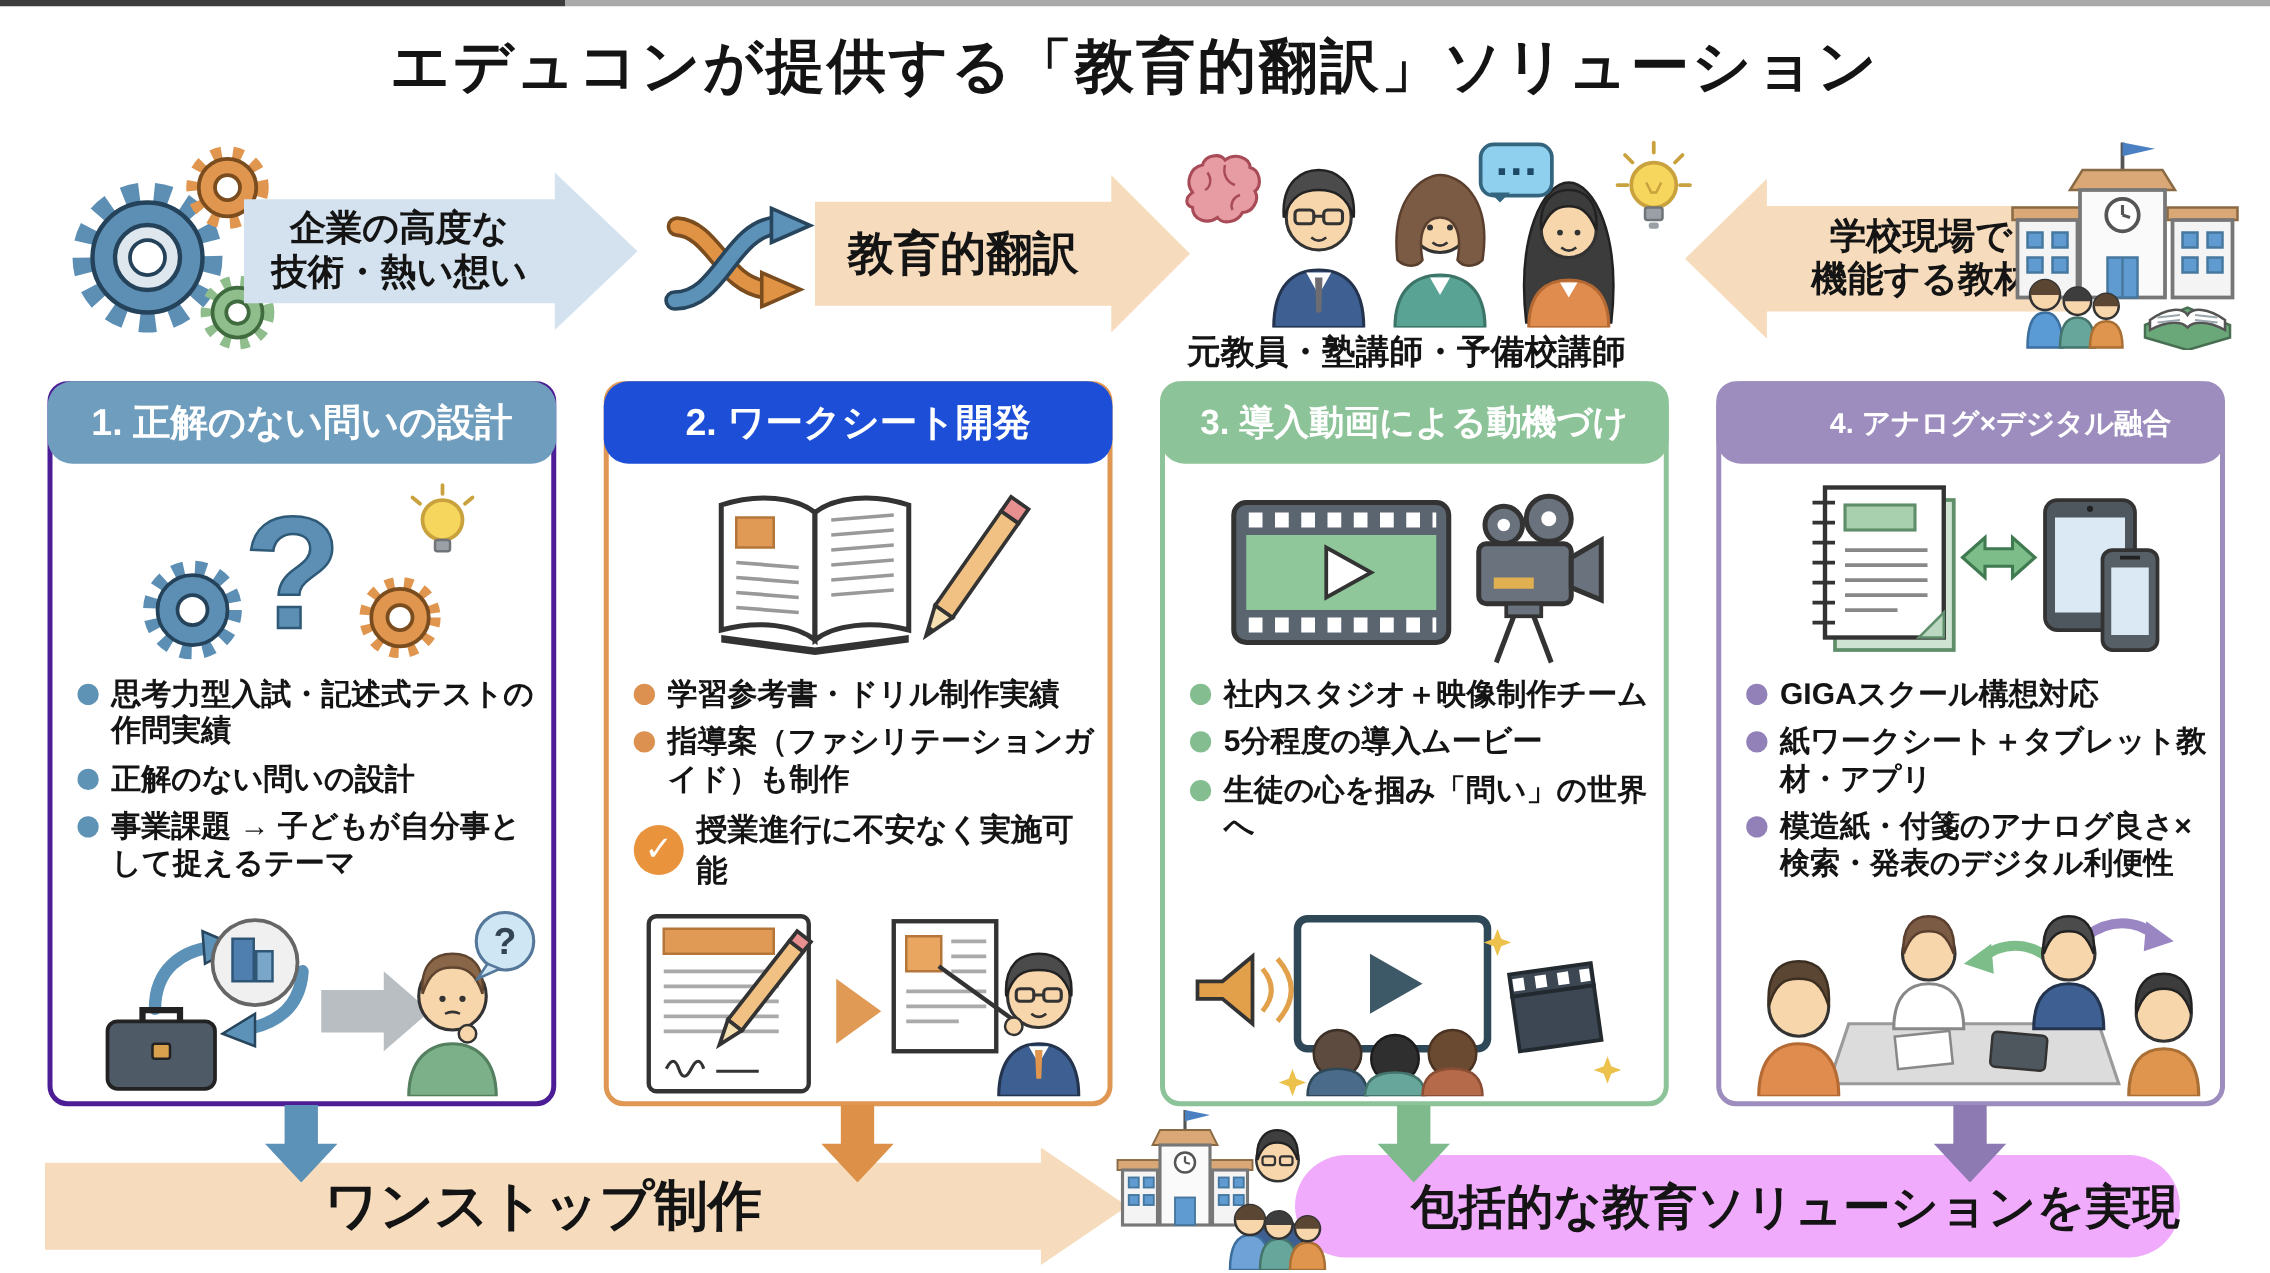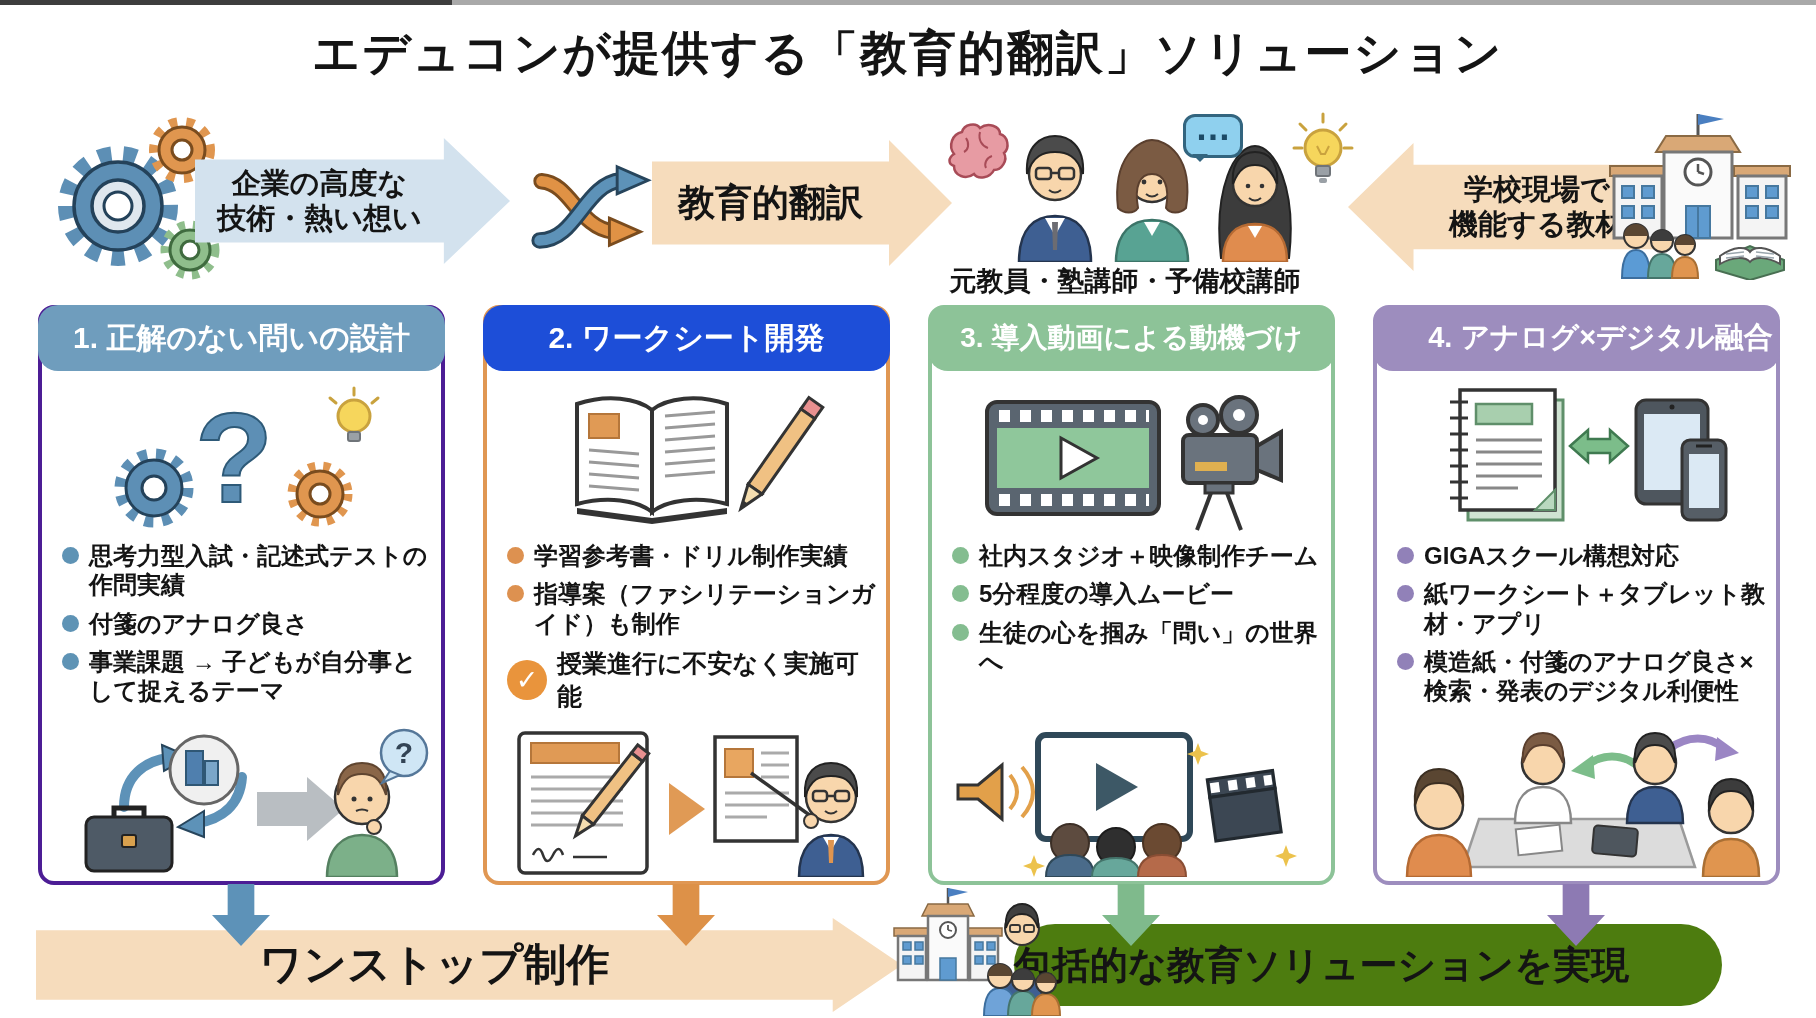--- a/index.html
+++ b/index.html
@@ -36,21 +36,21 @@
   .col1 { left:38px;   border:4px solid #4c1d95; }
   .col2 { left:483px;  border:4px solid #e09753; }
   .col3 { left:928px;  border:4px solid #8dc398; }
   .col4 { left:1373px; border:4px solid #9d8dbe; }
   .colhead { position:absolute; top:-4px; left:-4px; right:-4px; height:66px; border-radius:20px;
              display:flex; align-items:center; justify-content:center; color:#fff; font-weight:800;
              font-size:30px; }
   .col1 .colhead { background:#6f9dbd; }
   .col2 .colhead { background:#1d4ed8; }
   .col3 .colhead { background:#8dc398; font-size:28px; }
-  .col4 .colhead { background:#9d8dbe; font-size:29px;padding-left:48px; }
+  .col4 .colhead { background:#9d8dbe; font-size:23px;padding-left:48px; }
   .iconzone { position:absolute; top:70px; left:0; right:0; height:158px;
               display:flex; align-items:center; justify-content:center; }
   .bullets { position:absolute; top:232px; left:20px; right:8px; }
   .bullet { display:flex; gap:10px; margin-bottom:9px; }
   .dot { width:17px; height:17px; border-radius:50%; flex:none; margin-top:6px; }
   .d1 { background:#5e93b5; } .d2 { background:#dd9150; }
   .d3 { background:#84bd90; } .d4 { background:#9181b8; }
   .bt { font-weight:800; font-size:24px; line-height:1.22; }
   .checkrow { display:flex; align-items:center; gap:10px; margin-top:2px; }
   .checkcirc { width:40px; height:40px; border-radius:50%; background:#e9943c; color:#fff;
@@ -64,22 +64,22 @@
   .down { position:absolute; top:884px; width:58px; height:62px; z-index:4;
           clip-path:polygon(27% 0,73% 0,73% 50%,100% 50%,50% 100%,0 50%,27% 50%); }
   .down1 { left:212px;  background:#5d92b8; }
   .down2 { left:657px;  background:#dd9148; }
   .down3 { left:1102px; background:#7fba8c; }
   .down4 { left:1547px; background:#8d7ab3; }
   .banner-l { position:absolute; left:36px; top:918px; width:866px; height:94px; background:#f6dcbc;
               clip-path:polygon(0 13%,92% 13%,92% 0,100% 50%,92% 100%,92% 87%,0 87%);
               display:flex; align-items:center; z-index:2; }
   .banner-l .blab { width:92%; text-align:center; font-size:43px; font-weight:900; }
-  .banner-r { position:absolute; left:1014px; top:924px; width:708px; height:82px; background:#4d7c0f;
-              border-radius:41px; display:flex; align-items:center; justify-content:flex-start;
+  .banner-r { position:absolute; left:1036px; top:924px; width:708px; height:82px; background:#f0abfc;
+              border-radius:41px; display:flex; align-items:center; justify-content:flex-end;
               font-size:38px; font-weight:900; z-index:2; }
   .absolute { position:absolute; }
   svg { display:block; }
 </style>
 </head>
 <body>
 
 <div class="canvas">
 
   <div class="strip1"></div>
@@ -252,21 +252,21 @@
         <rect x="256" y="50" width="12" height="9" rx="2" fill="#9aa0a6" stroke="#6f7479" stroke-width="2"></rect>
       </svg>
     </div>
     <div class="bullets">
       <div class="bullet">
         <span class="dot d1"></span>
         <span class="bt">思考力型入試・記述式テストの作問実績</span>
       </div>
       <div class="bullet">
         <span class="dot d1"></span>
-        <span class="bt">付箋のアナログ良さ</span>
+        <span class="bt">正解のない問いの設計</span>
       </div>
       <div class="bullet">
         <span class="dot d1"></span>
         <span class="bt">事業課題 → 子どもが自分事として捉えるテーマ</span>
       </div>
     </div>
     <div class="illus">
       <svg width="380" height="162" viewBox="0 0 380 162">
         <path d="M72,92 C72,60 94,46 116,43" fill="none" stroke="#5d92b8" stroke-width="10" stroke-linecap="round"></path>
         <polygon points="110,30 138,42 112,56" fill="#5d92b8" stroke="#27455c" stroke-width="2"></polygon>

